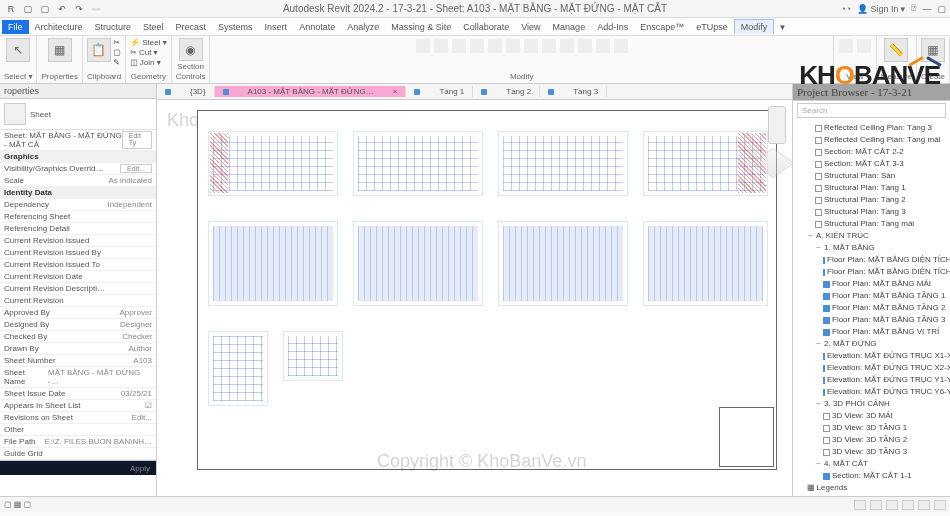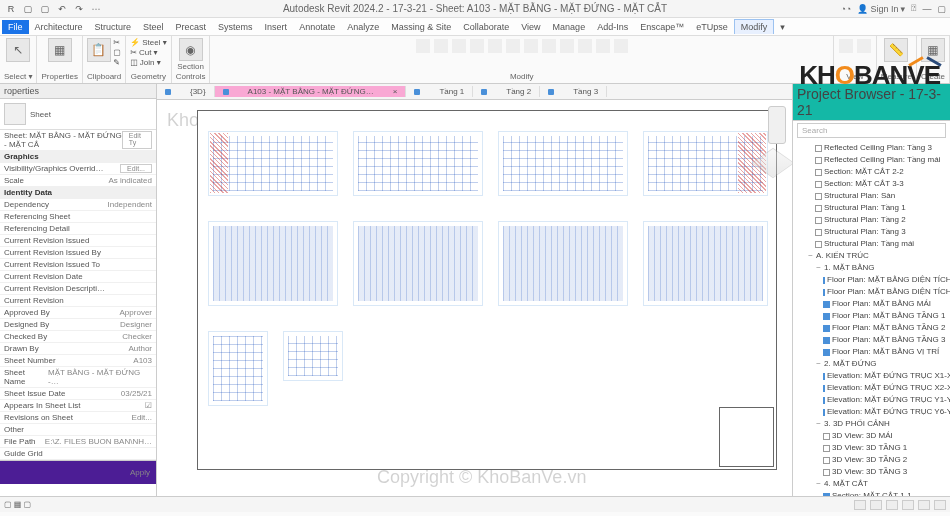--- a/index.html
+++ b/index.html
@@ -39,41 +39,41 @@
 .canvas { flex:1; background:#fff; position:relative; overflow:hidden; }
 .sheet { position:absolute; left:40px; top:10px; width:580px; height:360px; border:1px solid #666; background:#fff; }
 .drawing { position:absolute; border:1px solid rgba(0,100,200,0.15); }
 .drawing::before { content:""; position:absolute; inset:4px; background:repeating-linear-gradient(90deg,rgba(0,60,180,0.25) 0 1px,transparent 1px 8px),repeating-linear-gradient(0deg,rgba(0,60,180,0.25) 0 1px,transparent 1px 8px); }
 .drawing.elev::before { background:repeating-linear-gradient(90deg,rgba(0,60,180,0.2) 0 1px,transparent 1px 6px),linear-gradient(rgba(0,60,180,0.1),rgba(0,60,180,0.1)); }
 .red-hatch { position:absolute; background:repeating-linear-gradient(45deg,rgba(200,30,30,0.4) 0 1px,transparent 1px 3px); }
 .watermark { position:absolute; font-size:18px; color:rgba(0,0,0,0.18); font-weight:500; pointer-events:none; }
 .nav-wheel { position:absolute; right:6px; top:6px; width:18px; height:38px; background:#f0f0f0; border:1px solid #ccc; border-radius:3px; }
 .view-cube { position:absolute; right:6px; top:50px; width:26px; height:26px; background:linear-gradient(135deg,#eee,#ccc); border:1px solid #aaa; transform:rotate(45deg) skew(-10deg,-10deg); opacity:0.4; }
 .browser-panel { width:158px; background:#fff; border-left:1px solid #ccc; font-size:8px; color:#444; overflow:hidden; display:flex; flex-direction:column; }
-.browser-header { background:#14b8a6; padding:2px 4px; border-bottom:1px solid #ccc; font-size:14px; }
+.browser-header { background:#a3a3a3; padding:2px 4px; border-bottom:1px solid #ccc; font-size:11px;font-family:Liberation Serif, serif; }
 .search-box { margin:2px 4px; border:1px solid #ccc; padding:2px 4px; color:#aaa; font-size:8px; }
 .tree { flex:1; overflow-y:auto; padding:2px 0; }
 .tree-item { padding:0 2px 0 8px; white-space:nowrap; line-height:12px; display:flex; align-items:center; gap:2px; }
 .tree-item.l1 { padding-left:14px; }
 .tree-item.l2 { padding-left:22px; }
 .tree-item.l3 { padding-left:30px; }
 .tree-item .sq { width:7px; height:7px; border:1px solid #999; background:#fff; display:inline-block; }
 .tree-item .sq.blue { background:#4a90d9; border-color:#4a90d9; }
 .tree-item .exp { width:7px; color:#888; text-align:center; }
 .statusbar { height:16px; background:#f5f5f5; border-top:1px solid #ccc; display:flex; align-items:center; padding:0 4px; font-size:8px; color:#666; justify-content:space-between; }
 .statusbar .right { display:flex; gap:4px; }
 .statusbar .right span { width:12px; height:10px; background:#eee; border:1px solid #ccc; }
 .helpline { height:14px; background:#fafafa; padding:0 4px; font-size:8px; color:#777; display:flex; align-items:center; }
 .logo { position:absolute; right:10px; top:40px; font-size:26px; font-weight:bold; color:#333; font-family:Arial; letter-spacing:-1px; z-index:50;margin-top:20px; }
 .logo .k { color:#222; }
 .logo .o { color:#f28b1c; }
 .logo .roof { position:absolute; top:-6px; right:-2px; width:34px; height:14px; }
 .logo .roof::before { content:""; position:absolute; left:0; top:6px; width:16px; height:3px; background:#f28b1c; transform:rotate(-30deg); }
 .logo .roof::after { content:""; position:absolute; right:0; top:6px; width:16px; height:3px; background:#2b4b7a; transform:rotate(30deg); }
-.apply-bar { height:24px; background:#4c1d95; border-top:1px solid #ccc; display:flex; align-items:center; justify-content:flex-end; padding:0 6px; font-size:8px; color:#888; }
+.apply-bar { height:15px; background:#0f172a; border-top:1px solid #ccc; display:flex; align-items:center; justify-content:flex-end; padding:0 6px; font-size:8px; color:#888; }
 </style>
 </head>
 <body>
 
 <div class="titlebar">
   <div class="titlebar-icon">
     <span>R</span>
     <span>▢</span>
     <span>▢</span>
     <span>↶</span>
@@ -338,21 +338,21 @@
         <div class="drawing elev" style="left:300px;top:110px;width:130px;height:85px"></div>
         <div class="drawing elev" style="left:445px;top:110px;width:125px;height:85px"></div>
 
         <div class="drawing" style="left:10px;top:220px;width:60px;height:75px"></div>
         <div class="drawing" style="left:85px;top:220px;width:60px;height:50px"></div>
 
         <div style="position:absolute;right:2px;bottom:2px;width:55px;height:60px;border:1px solid #666"></div>
       </div>
       <div class="nav-wheel"></div>
       <div class="view-cube"></div>
-      <div class="watermark" style="left:220px;bottom:8px">Copyright © KhoBanVe.vn</div>
+      <div class="watermark" style="left:220px;bottom:24px">Copyright © KhoBanVe.vn</div>
     </div>
   </div>
 
   <div class="browser-panel">
     <div class="browser-header">Project Browser - 17-3-21</div>
     <div class="search-box">Search</div>
     <div class="tree" id="tree">
         <div class="tree-item l2">
           <span class="sq"></span>
           <span>Reflected Ceiling Plan: Tầng 3</span>

